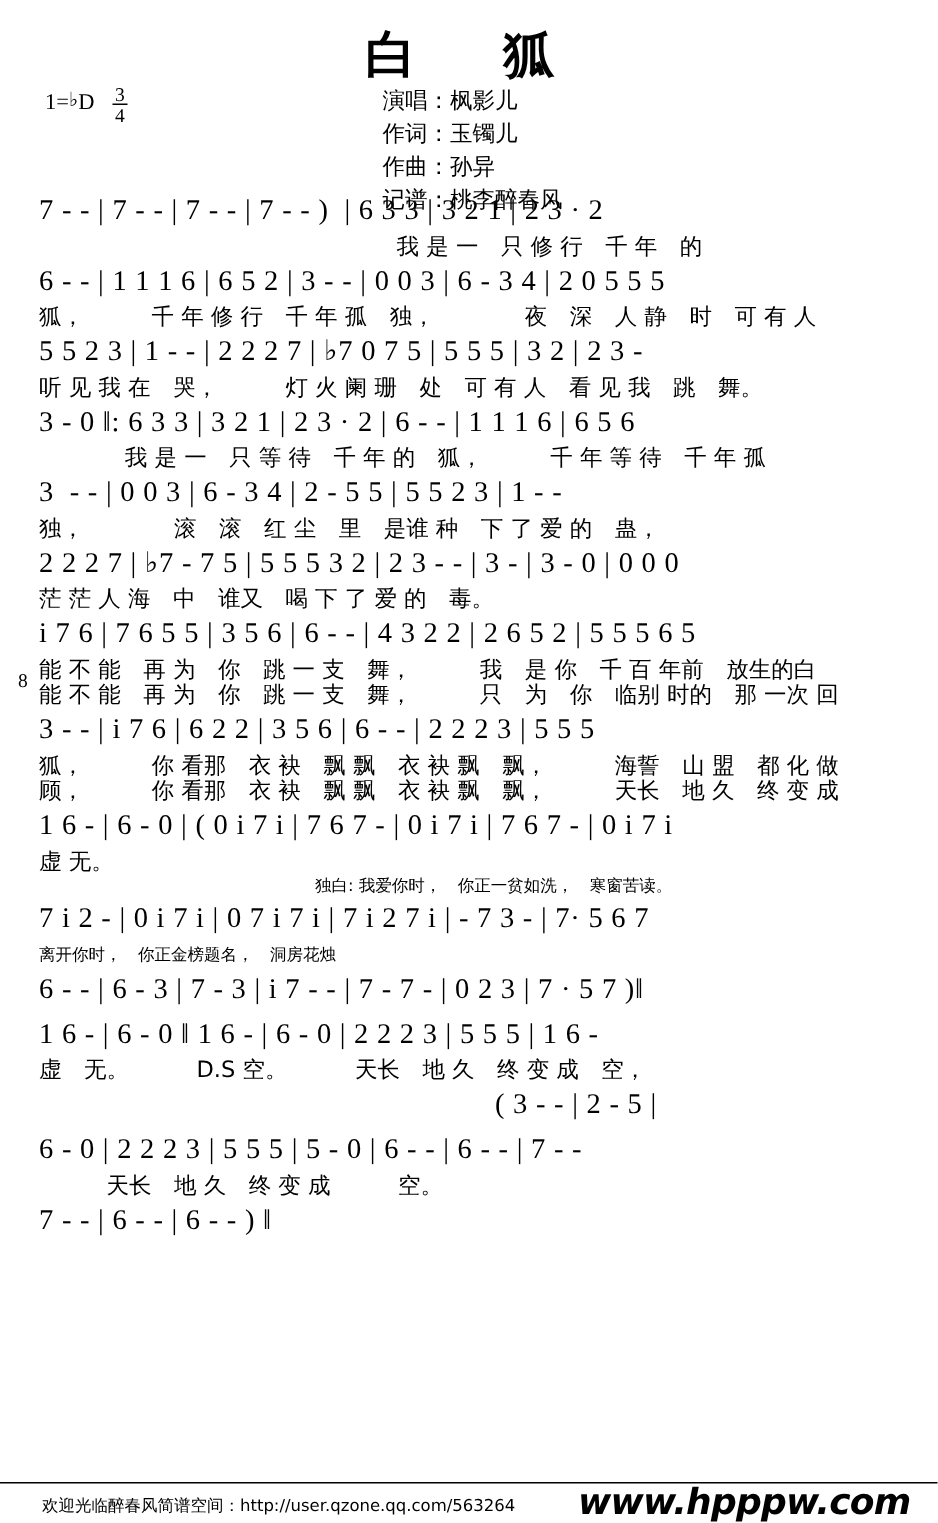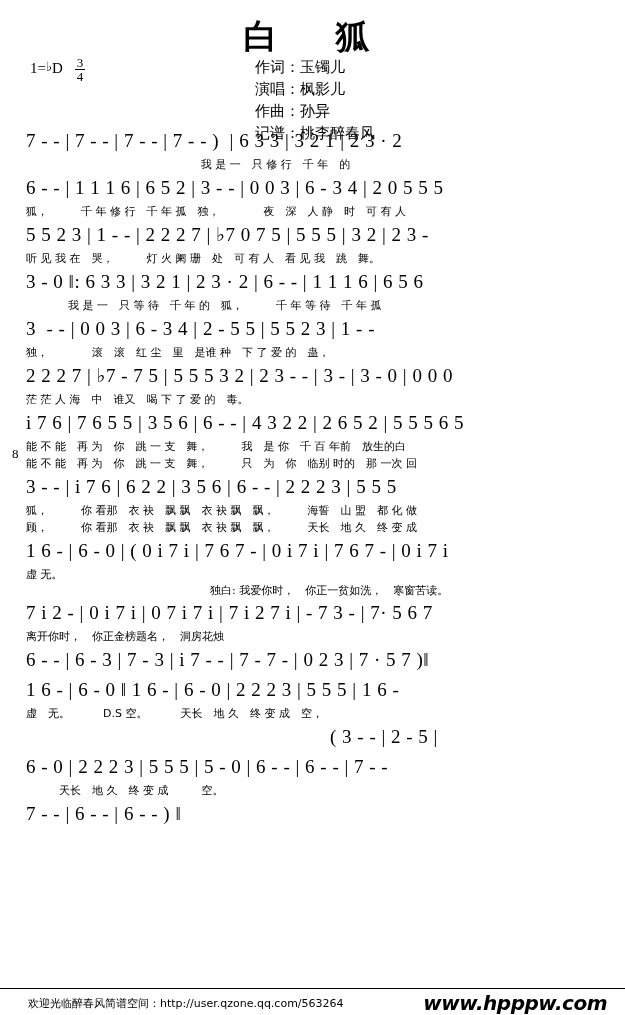--- a/index.html
+++ b/index.html
@@ -10,46 +10,46 @@
   .key .flat{font-size:13px;vertical-align:2px;}
   .meter{display:inline-block;vertical-align:middle;margin-left:8px;text-align:center;line-height:1.0;font-size:13px;}
   .meter .num{display:block;border-bottom:1.3px solid #000;padding:0 2px;}
   .meter .den{display:block;padding:0 2px;}
   .credits{position:absolute;top:56px;left:255px;font-size:15px;font-family:"DejaVu Sans",sans-serif;line-height:22px;}
   .credits .row{white-space:nowrap;}
   .credits .r2{margin-left:170px;}
   .music{position:absolute;left:0;top:126px;width:625px;}
   .line{position:relative;height:auto;margin:0;}
   .notes{font-family:"Liberation Serif",serif;font-size:19px;letter-spacing:0.5px;white-space:pre;padding-left:26px;line-height:30px;}
-  .lyric{font-family:"DejaVu Sans",sans-serif;font-size:11px;white-space:pre;padding-left:26px;line-height:17px;letter-spacing:0px;}
+  .lyric{font-family:"DejaVu Sans",sans-serif;font-size:15px;white-space:pre;padding-left:26px;line-height:17px;letter-spacing:0px;}
   .lyric.small{font-size:11px;}
   .spoken{font-family:"DejaVu Sans",sans-serif;font-size:11px;padding-left:210px;line-height:15px;}
   .footline{position:absolute;left:0;bottom:26px;width:625px;border-top:1.2px solid #000;}
   .foot-left{position:absolute;left:28px;bottom:4px;font-family:"DejaVu Sans",sans-serif;font-size:11px;}
-  .foot-right{position:absolute;right:18px;bottom:0px;font-family:"DejaVu Sans",sans-serif;font-size:20px;font-weight:bold;font-style:italic;letter-spacing:-0.5px;}
+  .foot-right{position:absolute;right:18px;bottom:0px;font-family:"DejaVu Sans",sans-serif;font-size:24px;font-weight:bold;font-style:italic;letter-spacing:-0.5px;}
   .bracket8{position:absolute;left:12px;font-size:13px;}
 </style>
 </head>
 <body>
 
 <div class="sheet">
 
   <div class="title">白　狐</div>
 
   <div class="key">
     <span>1=</span><span class="flat">♭</span><span>D</span>
     <span class="meter">
       <span class="num">3</span>
       <span class="den">4</span>
     </span>
   </div>
 
   <div class="credits">
+    <div class="row">演唱：枫影儿</div>
     <div class="row r2" style="margin-left:0;">作词：玉镯儿</div>
-    <div class="row">演唱：枫影儿</div>
     <div class="row">作曲：孙异</div>
     <div class="row">记谱：桃李醉春风</div>
   </div>
 
   <div class="music">
 
 
     <div class="line">
         <div class="notes">7 - - | 7 - - | 7 - - | 7 - - )  | 6 3 3 | 3 2 1 | 2 3 · 2</div>
         <div class="lyric">                                                  我 是 一　只 修 行　千 年　的</div>

